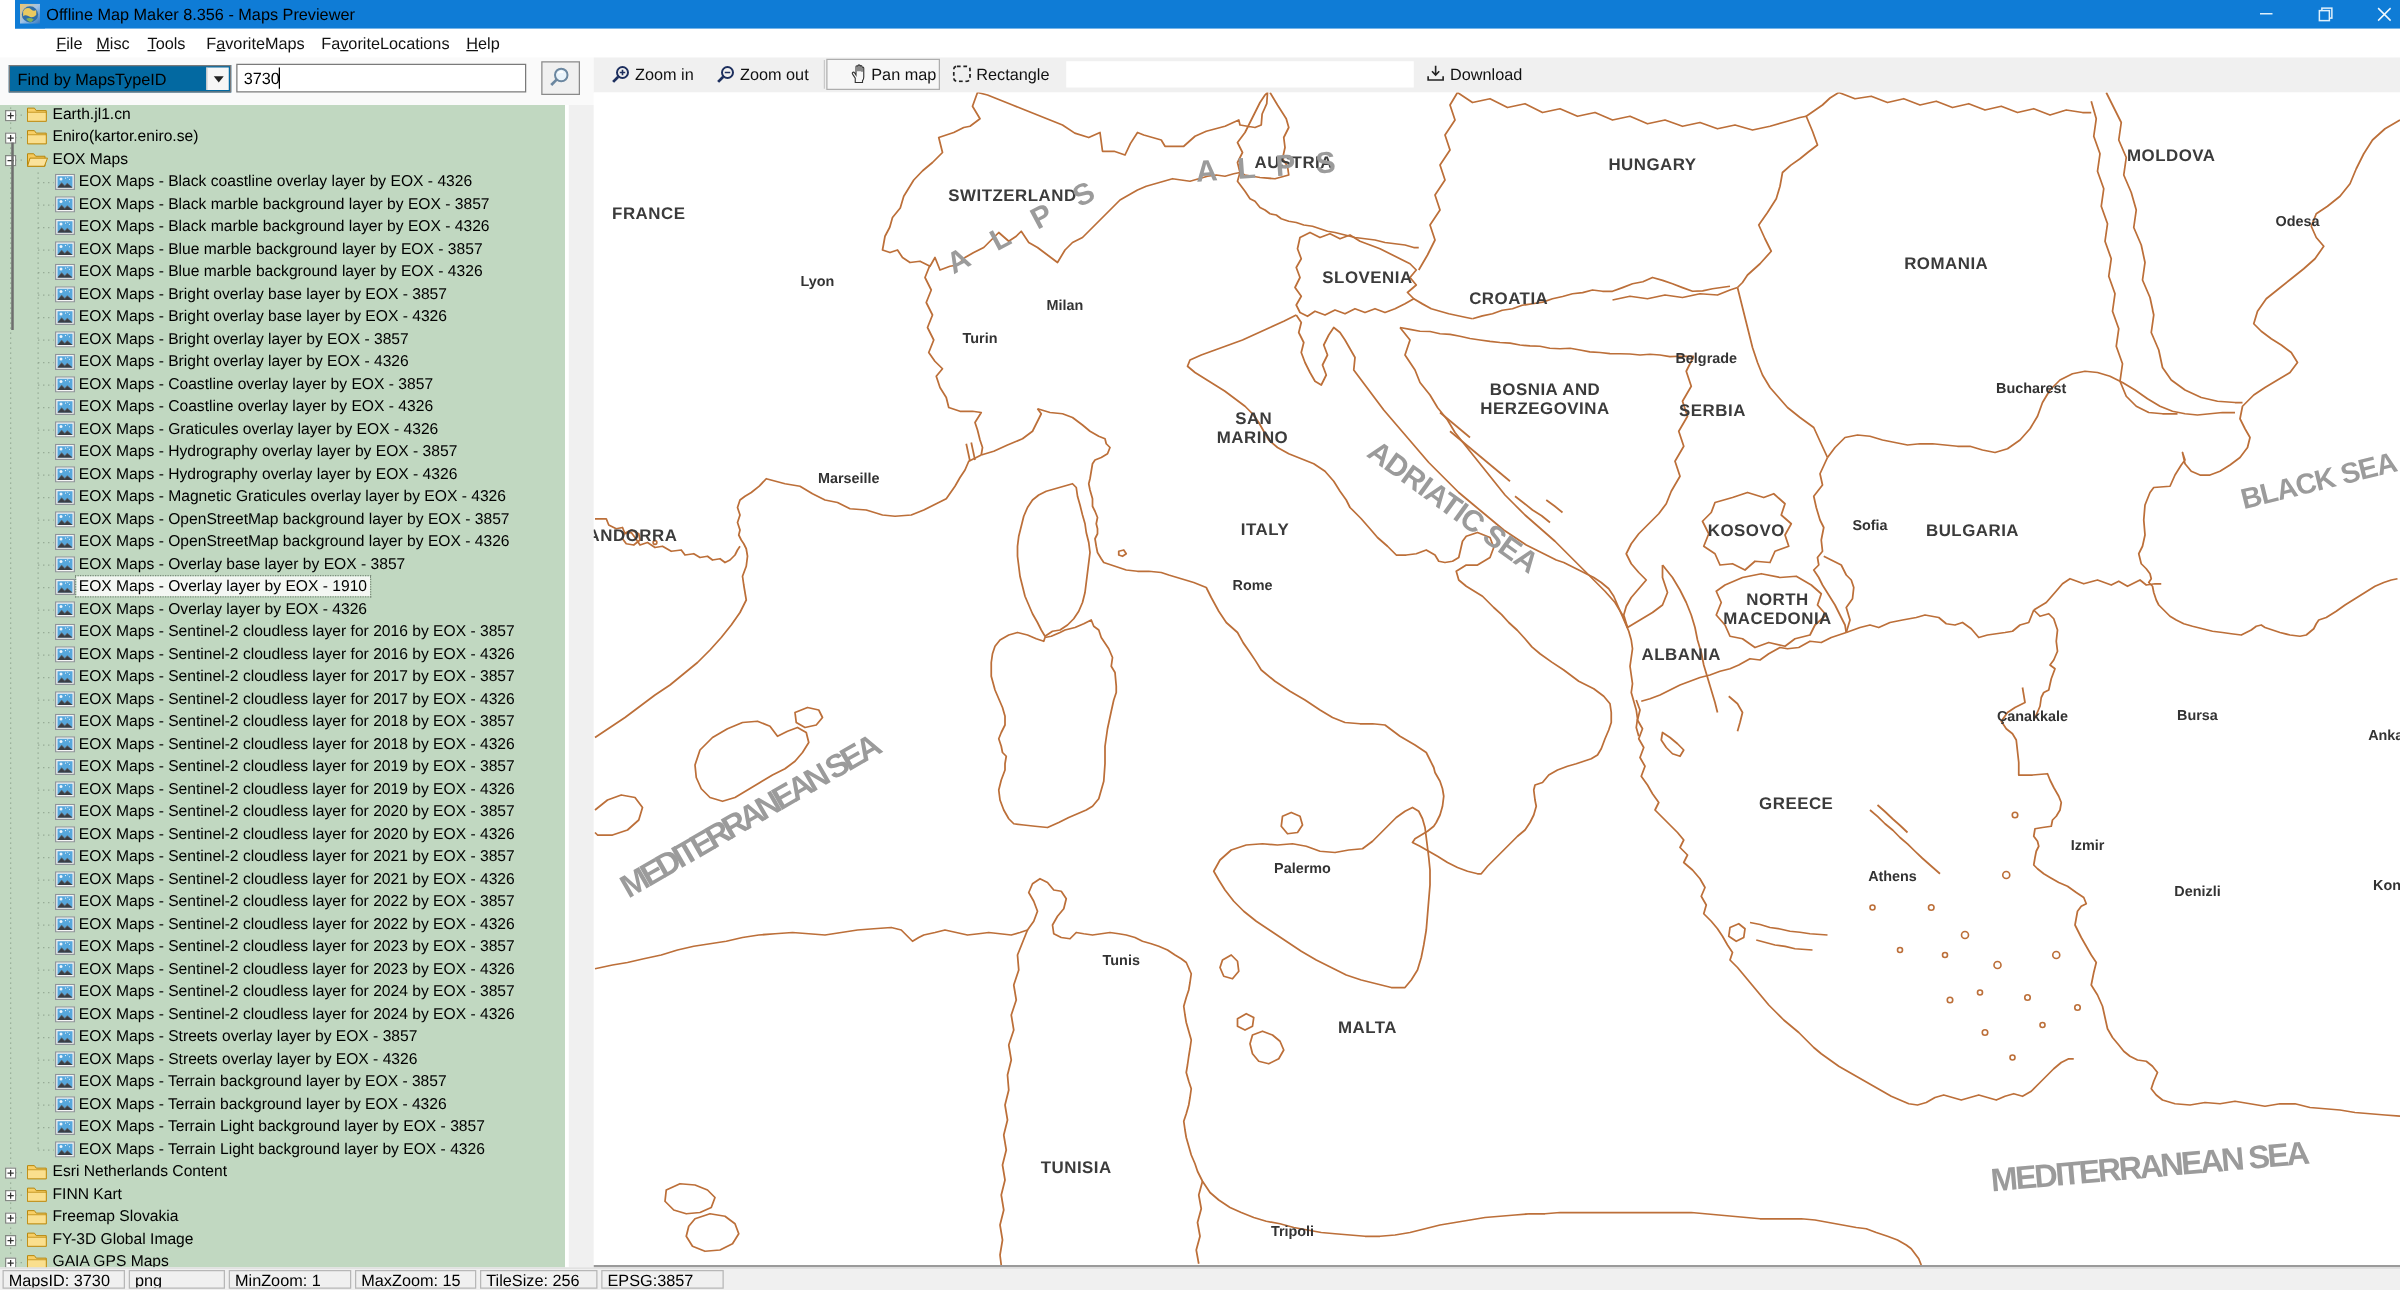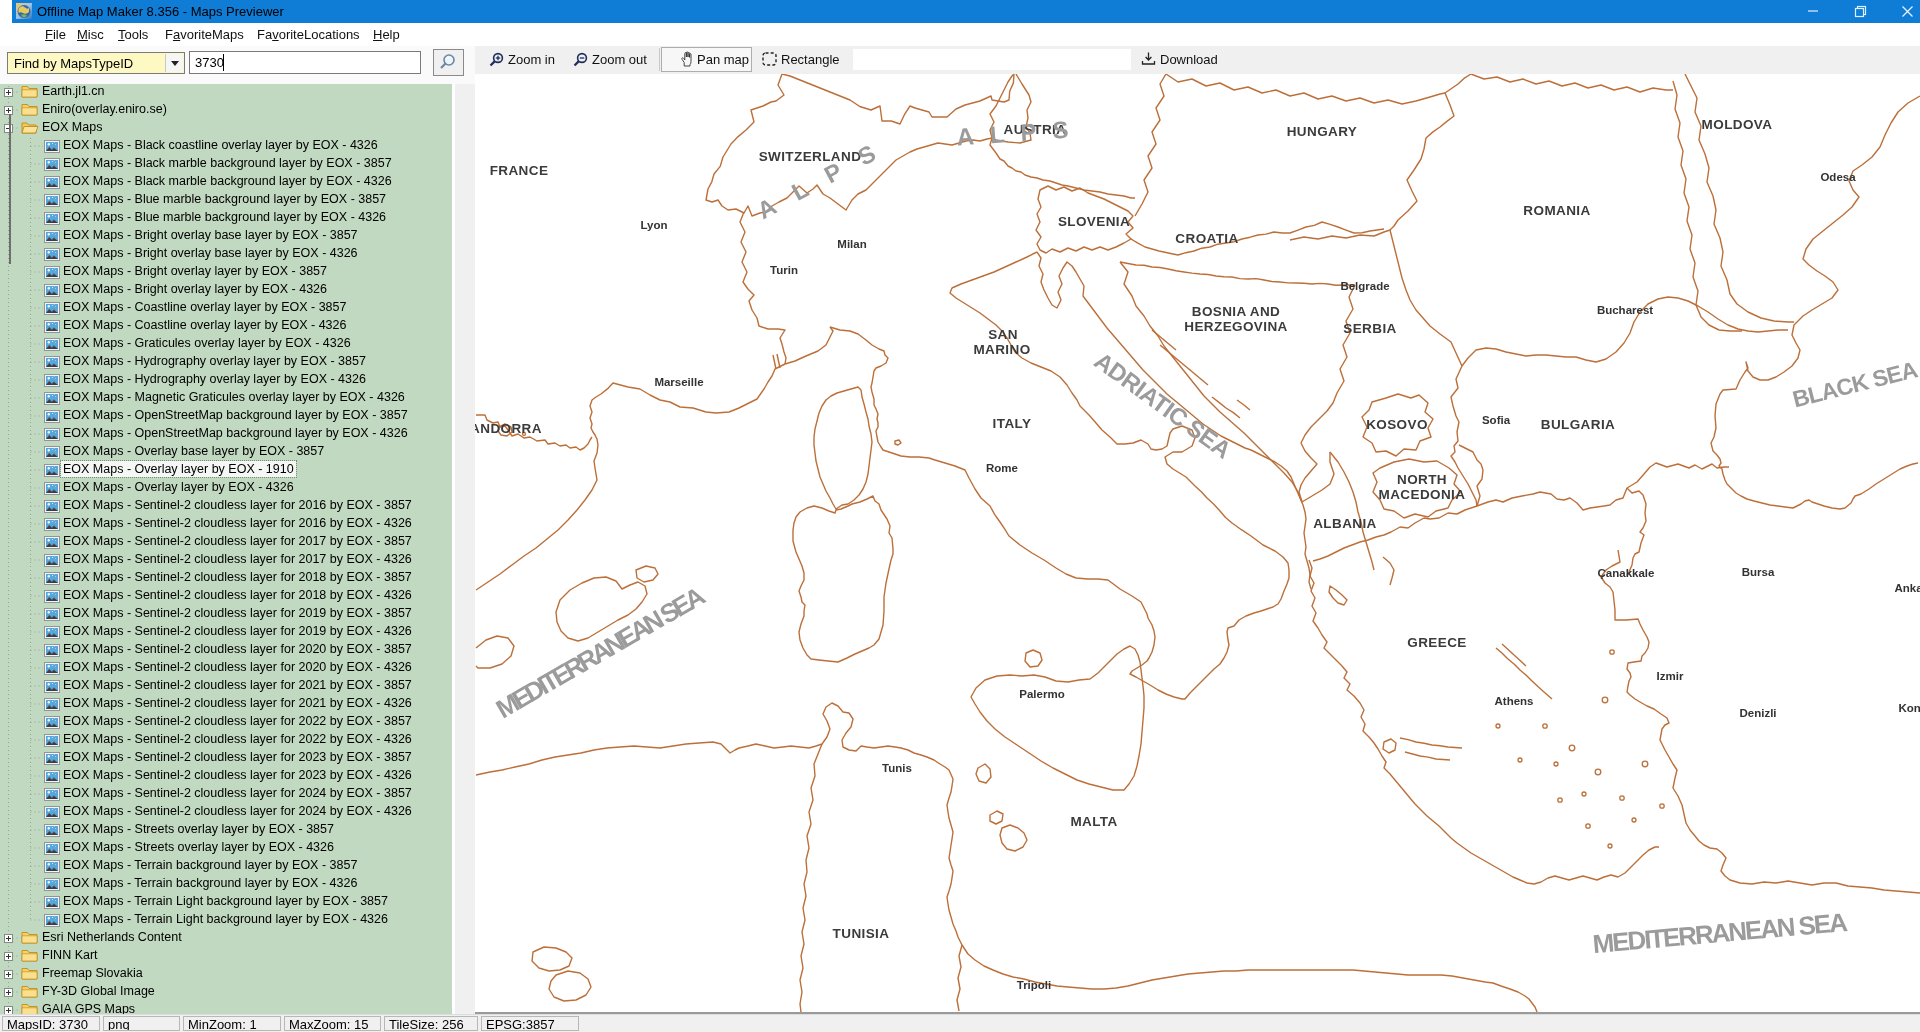--- a/index.html
+++ b/index.html
@@ -4,21 +4,21 @@
 * { margin:0; padding:0; box-sizing:border-box; }
 html,body { width:1920px; height:1032px; overflow:hidden; font-family:"Liberation Sans",sans-serif; background:#fff; }
 #titlebar { position:absolute; left:12px; top:0; width:1920px; height:23px; background:#0f7cd6; color:#000000; }
 #titlebar .t { position:absolute; left:25px; top:4px; font-size:13px; }
 #ticon { position:absolute; left:4px; top:3px; }
 .wbtn { position:absolute; top:0; width:47px; height:23px; }
 .wbtn svg { position:absolute; left:17px; top:5px; }
 #menubar { position:absolute; left:0; top:23px; width:1920px; height:23px; background:#fff; font-size:13px; color:#111;margin-left:36px; }
 #menubar span { position:absolute; top:4px; }
 #leftbg { position:absolute; left:0; top:46px; width:475px; height:968px; background:#fafafa; }
-#combo { position:absolute; left:7px; top:52px; width:178px; height:22px; background:#fef9c3; border:1px solid #7a7a7a; font-size:13px; }
+#combo { position:absolute; left:7px; top:52px; width:178px; height:22px; background:#0369a1; border:1px solid #7a7a7a; font-size:13px; }
 #combo .ct { position:absolute; left:6px; top:3px; }
 #combo .dd { position:absolute; right:1px; top:1px; width:18px; height:18px; background:#f6f6f6; border-left:1px solid #c8c8c8; }
 #combo .dd:after { content:""; position:absolute; left:5px; top:7px; border:4px solid transparent; border-top:5px solid #222; }
 #sinput { position:absolute; left:189px; top:51px; width:232px; height:23px; background:#fff; border:1px solid #7a7a7a; font-size:13px; }
 #sinput .ct { position:absolute; left:5px; top:3px; }
 #sinput .caret { position:absolute; left:33px; top:2px; width:1px; height:17px; background:#000; }
 #sbtn { position:absolute; left:433px; top:49px; width:31px; height:27px; background:#f0f0f0; border:1px solid #8a8a8a; }
 #tree { position:absolute; left:0; top:84px; width:452px; height:930px; background:#c1d8c1; overflow:hidden; }
 .trow { position:absolute; font-size:12.5px; color:#000; white-space:nowrap; line-height:16px; }
 .trow.sel { background:#f4f7f3; outline:1px dotted #7c8c7c; padding:0 2px; margin-left:-2px; }
@@ -168,21 +168,21 @@
       </svg></div>
     <div class="trow" style="left:42px;top:-1px">Earth.jl1.cn</div>
 <div class="xpb" style="top:22px">
       <span class="h"></span>
       <span class="v"></span>
     </div>
     <div class="tico" style="left:21px;top:18px"><svg width="18" height="14" viewBox="0 0 18 14">
         <path d="M1 2.5 L6.5 2.5 L8 4.5 L16 4.5 L16 13 L1 13 Z" fill="#f8cf66" stroke="#b8860b" stroke-width="0.8"></path>
         <path d="M1 5.8 L16 5.8 L16 13 L1 13 Z" fill="#fadf8e" stroke="#b8860b" stroke-width="0.6"></path>
       </svg></div>
-    <div class="trow" style="left:42px;top:17px">Eniro(overlay.eniro.se)</div>
+    <div class="trow" style="left:42px;top:17px">Eniro(kartor.eniro.se)</div>
 <div class="xpb" style="top:40px">
       <span class="h"></span>
     </div>
     <div class="tico" style="left:21px;top:36px"><svg width="18" height="14" viewBox="0 0 18 14">
         <path d="M1 3 L6 3 L7.5 5 L15 5 L15 13 L1 13 Z" fill="#f5c95c" stroke="#b8860b" stroke-width="0.8"></path>
         <path d="M3 6.5 L17 6.5 L14.5 13 L1 13 Z" fill="#fbe29a" stroke="#b8860b" stroke-width="0.8"></path>
       </svg></div>
     <div class="trow" style="left:42px;top:35px">EOX Maps</div>
 <div class="tico" style="left:44px;top:55px"><svg width="16" height="13" viewBox="0 0 16 13">
         <rect x="0.5" y="0.5" width="15" height="12" fill="#f5f5f5" stroke="#90959a"></rect>

